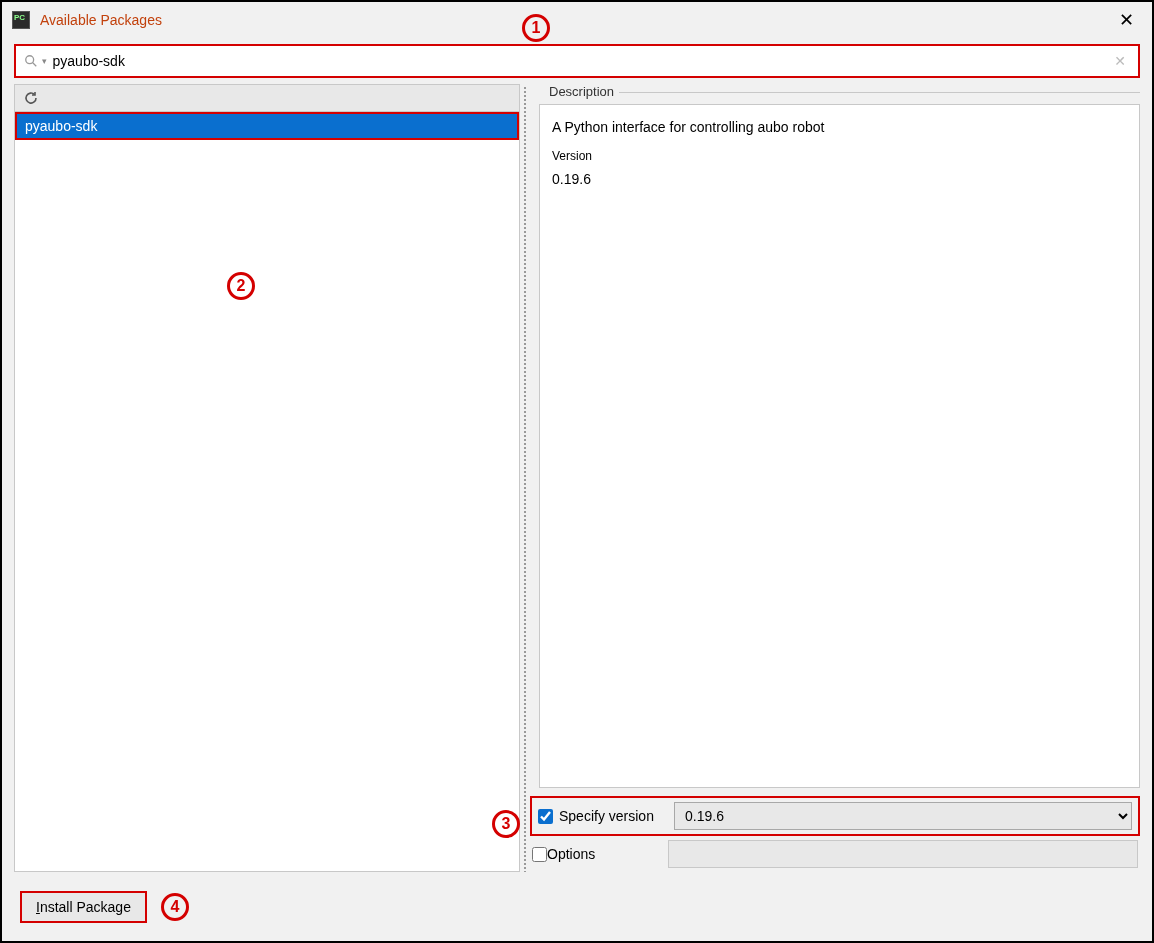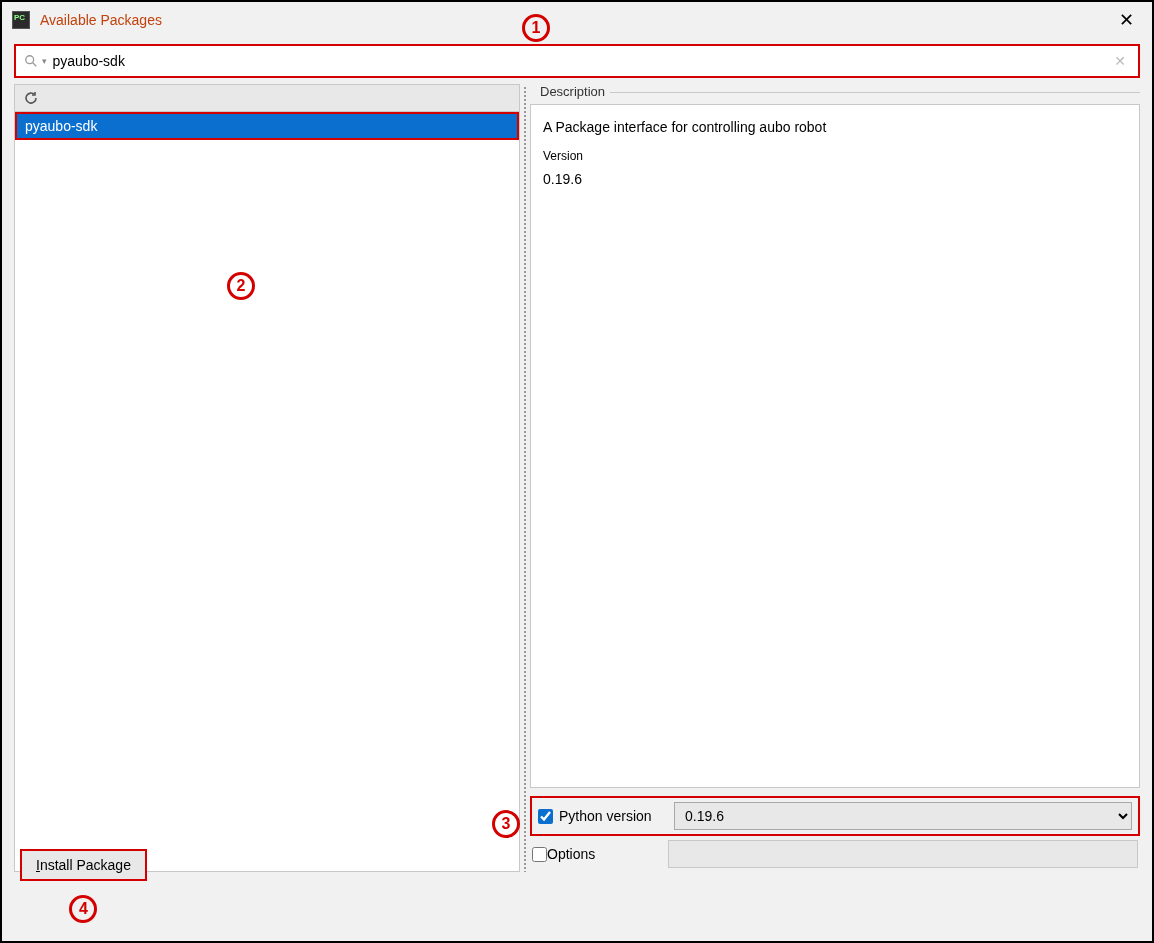--- a/index.html
+++ b/index.html
@@ -125,20 +125,21 @@
     flex: 1;
     display: flex;
     flex-direction: column;
   }
   .desc-group {
     position: relative;
     padding-top: 10px;
     flex: 1;
     display:flex;
     flex-direction:column;
+    margin-left:9px;
   }
   .desc-legend {
     position: absolute;
     top: 0; left: 6px;
     font-size: 13px;
     color: #333;
     background: #f1f1f1;
     padding: 0 4px;
     z-index: 2;
   }
@@ -173,21 +174,21 @@
   .opt-input {
     flex:1; height:28px; margin-left:auto;
     background:#e8e8e8; border:1px solid #c8c8c8;
     font-family:inherit; font-size:14px; padding:0 6px;
   }
   .specify-label-wrap { width:130px; display:flex; align-items:center; gap:6px;}
   .options-label-wrap { width:130px; display:flex; align-items:center; }
   .footer {
     position:absolute;
     left:18px; bottom:18px;
-    display:flex; align-items:center; gap:14px;flex-direction:column;
+    display:flex; align-items:center; gap:14px;
   }
   .install-btn {
     border: 2px solid #d40000;
     background:#e8e8e8;
     padding: 6px 14px;
     font-size:14px;
     font-family:inherit;
     cursor:pointer;
   }
   .install-btn .ul { text-decoration: underline; }
@@ -248,31 +249,31 @@
 
   <div class="splitter">
       <div class="splitter-inner"></div>
     </div>
 
   <div class="right-pane">
     <div class="desc-group">
       <div class="desc-legend">Description</div>
       <div class="desc-line"></div>
       <div class="desc-body">
-        <div>A Package interface for controlling aubo robot</div>
+        <div>A Python interface for controlling aubo robot</div>
         <div class="dheading">Version</div>
         <div>0.19.6</div>
       </div>
     </div>
 
     <div class="opts-area">
       <div class="opt-row boxed">
         <div class="specify-label-wrap">
           <input type="checkbox" checked="" style="">
-          <label>Python version</label>
+          <label>Specify version</label>
         </div>
         <select class="opt-select">
           <option>0.19.6</option>
         </select>
       </div>
       <div class="opt-row">
         <div class="options-label-wrap">
           <input type="checkbox" style="">
           <label>Options</label>
         </div>

